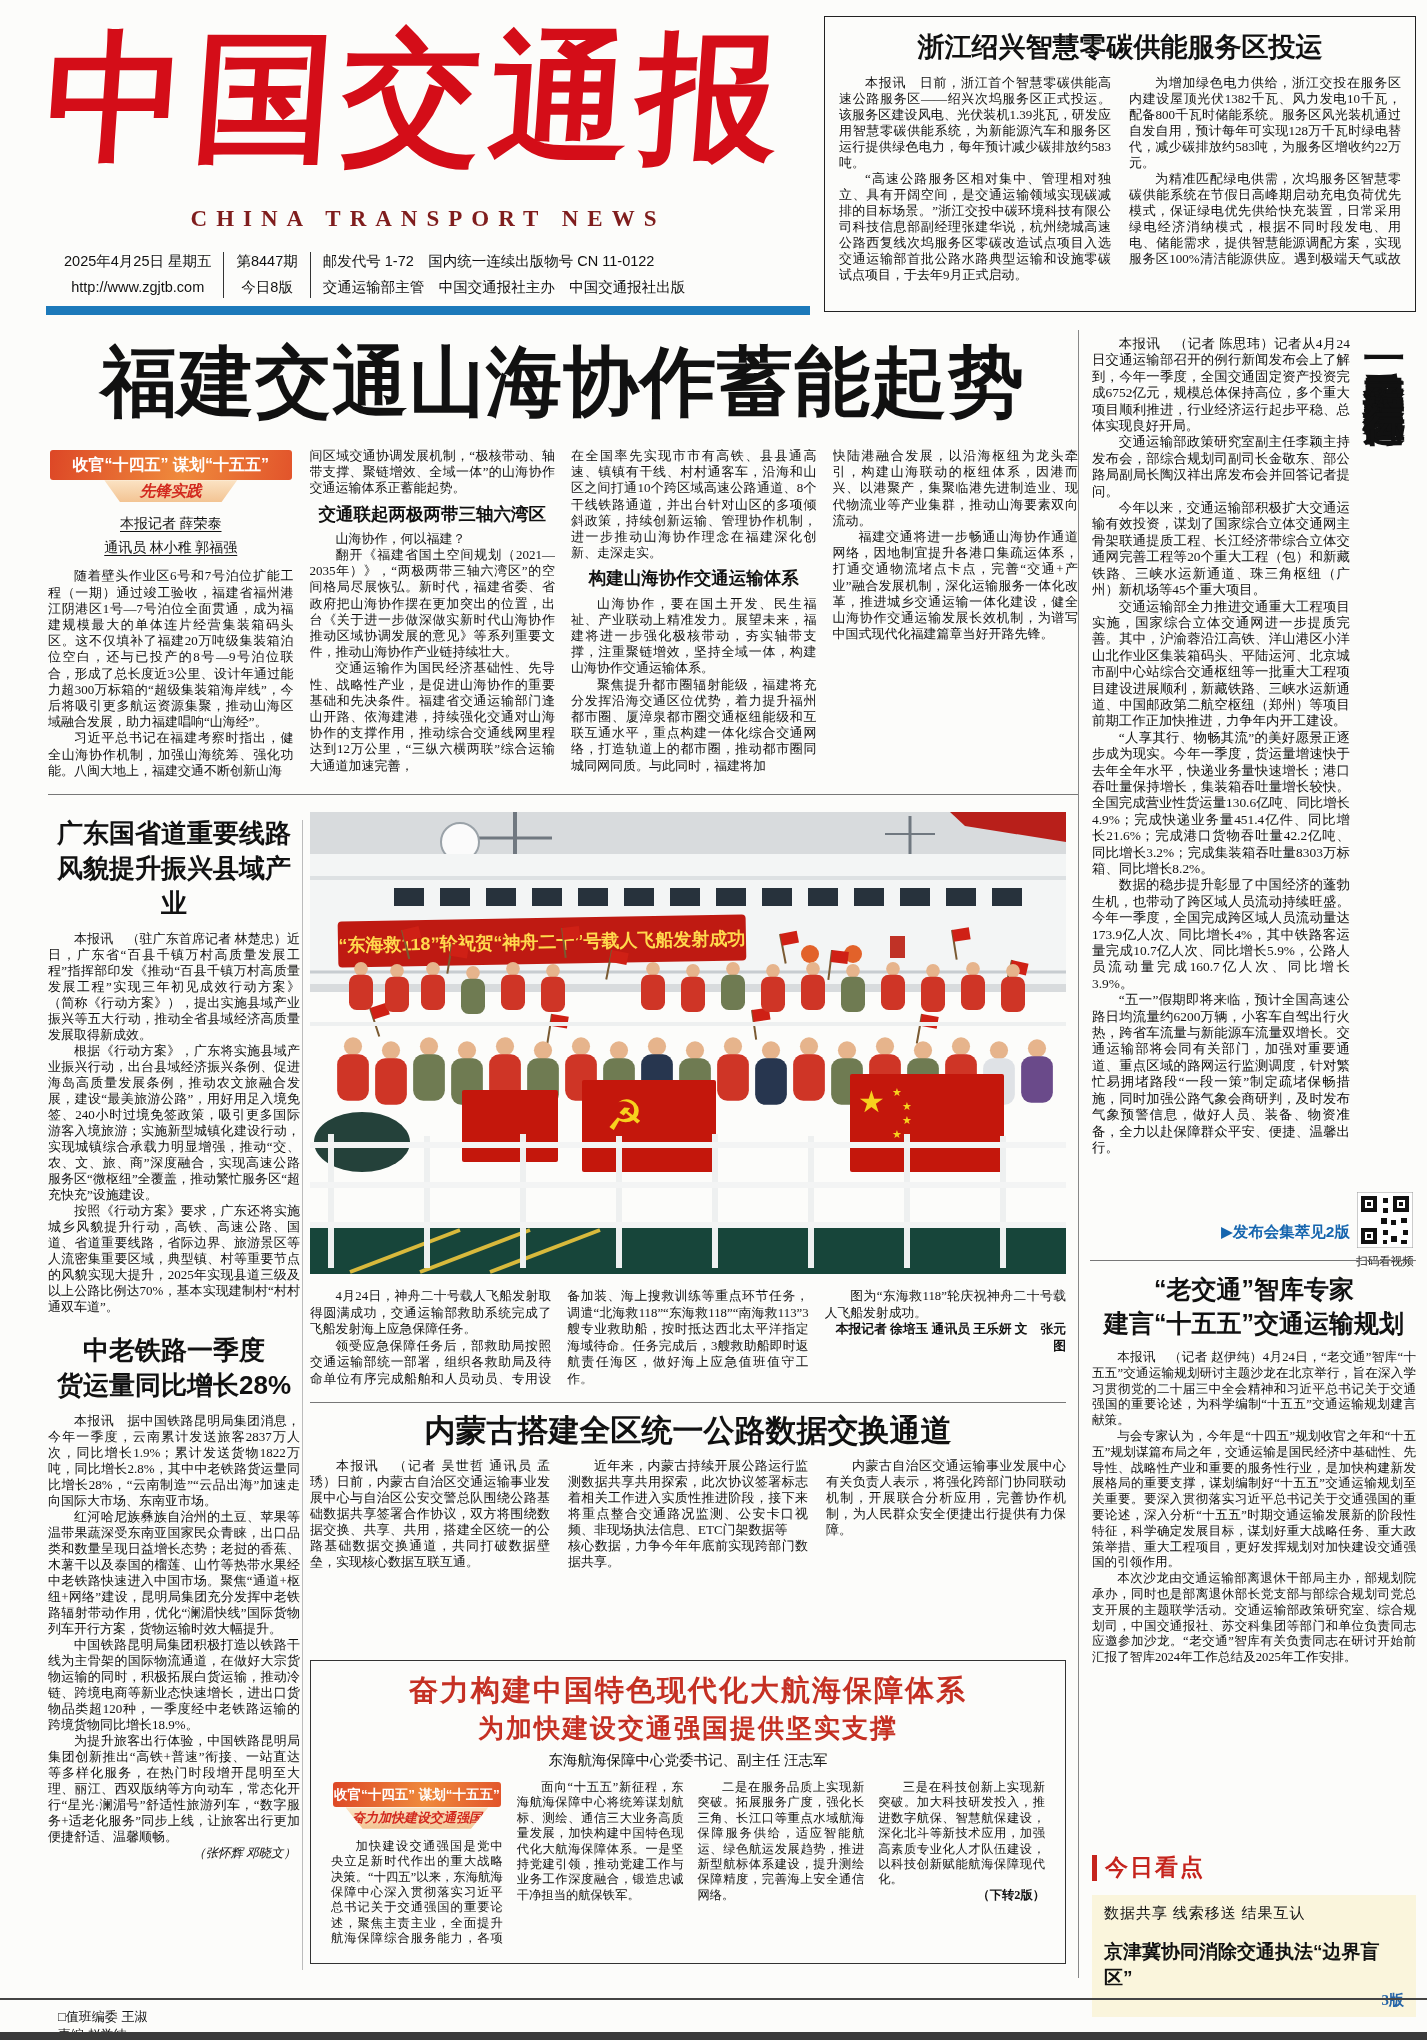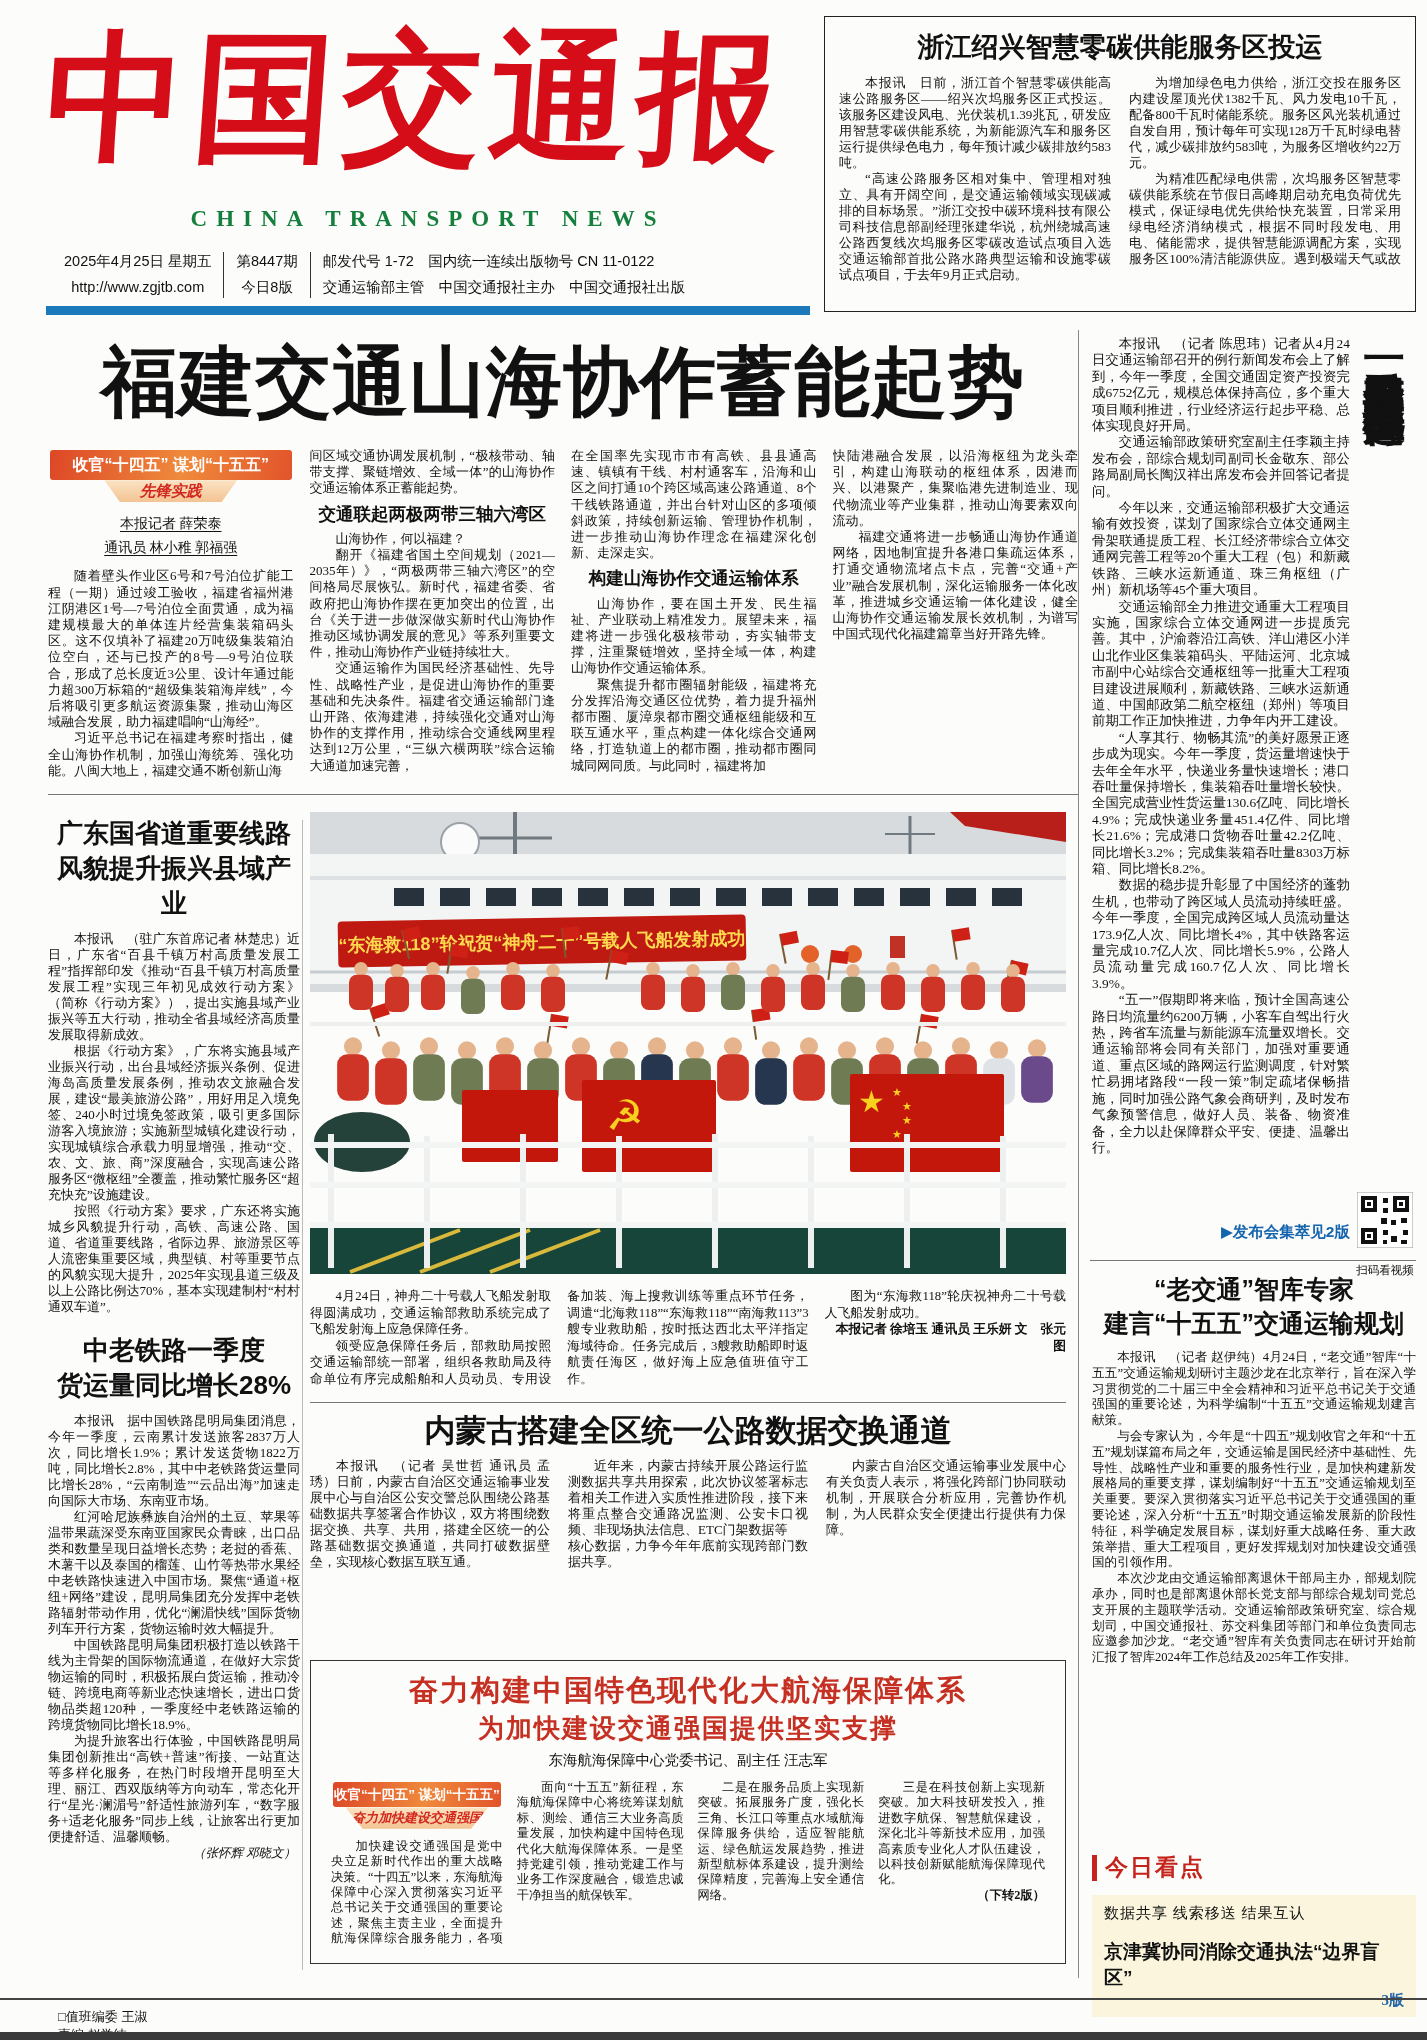--- a/index.html
+++ b/index.html
@@ -9,21 +9,21 @@
   .abs{position:absolute;}
   p{margin:0;}
   .body-text{font-size:13px;line-height:16px;text-align:justify;}
   .body-text p{text-indent:2em;}
   .body-text p.noind{text-indent:0;}
 
   
   .masthead{left:46px;top:14px;width:764px;height:230px;}
   .mast-title{font-size:140px;line-height:170px;font-weight:900;color:#d40d18;white-space:nowrap;
               letter-spacing:8px;transform:skewX(-4deg);font-family:"Liberation Serif","DejaVu Serif",serif;}
-  .mast-en{position:absolute;left:0;top:192px;width:764px;text-align:center;color:#15803d;
+  .mast-en{position:absolute;left:0;top:192px;width:764px;text-align:center;color:#7f1d1d;
            font-size:23px;font-weight:bold;letter-spacing:9px;}
   .dateline{left:52px;top:248px;width:756px;height:54px;display:flex;align-items:stretch;font-size:14.5px;line-height:26px;}
   .dl-cell{padding:0 12px;text-align:center;white-space:nowrap;}
   .dl-div{width:1px;background:#333;margin:4px 0;}
   .bluebar{left:46px;top:306px;width:764px;height:9px;background:#1c79ba;}
 
   
   .zc-box{left:824px;top:16px;width:592px;height:296px;border:1px solid #222;padding:8px 14px;box-sizing:border-box;}
   .zc-head{font-size:27px;font-weight:900;text-align:center;margin:4px 0 10px;}
   .zc-body{column-count:2;column-gap:18px;height:218px;overflow:hidden;}
@@ -76,21 +76,21 @@
   .hh-turn{text-align:right;text-indent:0 !important;font-weight:bold;}
 
   
   .vrule-main{left:1078px;top:330px;width:1px;height:1648px;background:#888;}
   .r-art1{left:1092px;top:336px;width:258px;height:878px;overflow:hidden;font-size:13.4px;line-height:16.4px;text-align:justify;}
   .r-art1 p{text-indent:2em;}
   .more-link{left:1092px;top:1222px;width:258px;text-align:right;color:#1565ae;font-weight:bold;font-size:15.5px;background:#fcfcfa;}
   .v-headline{left:1352px;top:336px;width:64px;height:868px;writing-mode:vertical-rl;text-orientation:upright;
               font-size:42px;line-height:64px;font-weight:900;letter-spacing:2px;}
   .qr-wrap{left:1354px;top:1192px;width:62px;text-align:center;}
-  .qr-cap{font-size:11.5px;margin-top:11px;white-space:nowrap;}
+  .qr-cap{font-size:11.5px;margin-top:2px;white-space:nowrap;}
   .r-div2{left:1090px;top:1260px;width:326px;}
   .lj-block{left:1092px;top:1272px;width:324px;height:570px;overflow:hidden;}
   .lj-head{font-size:25px;line-height:34px;font-weight:900;text-align:center;margin-bottom:10px;}
   .lj-body{font-size:12.6px;line-height:15.8px;text-align:justify;}
   .lj-body p{text-indent:2em;}
   .kd-block{left:1092px;top:1852px;width:324px;}
   .kd-label{display:flex;align-items:center;gap:8px;margin-bottom:12px;}
   .kd-bar{width:5px;height:26px;background:#c5241d;}
   .kd-text{color:#c5241d;font-weight:900;font-size:23px;letter-spacing:2px;}
   .kd-box{background:#faf5dc;padding:9px 12px 7px;}

